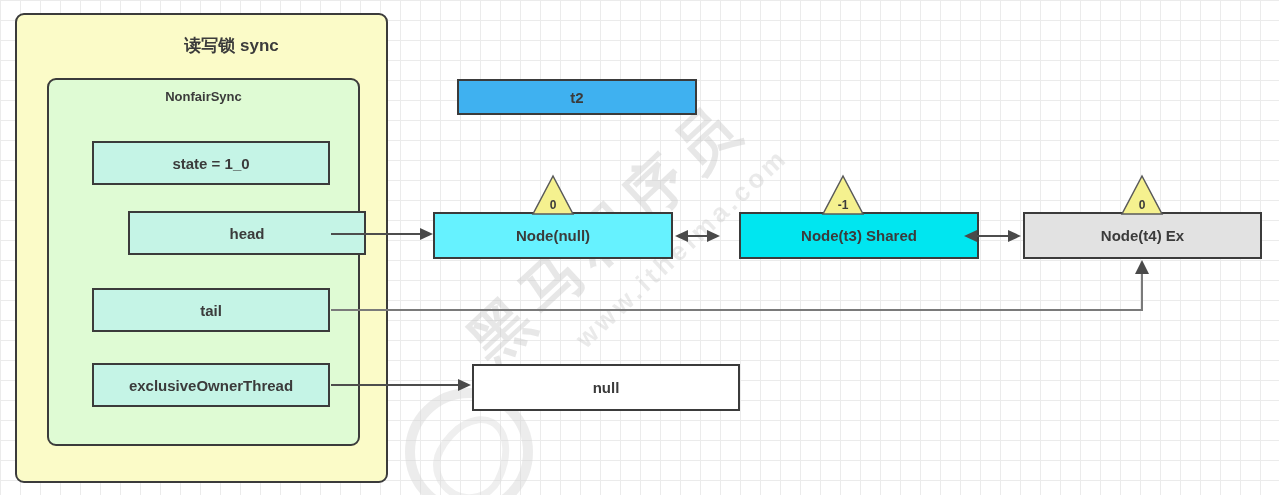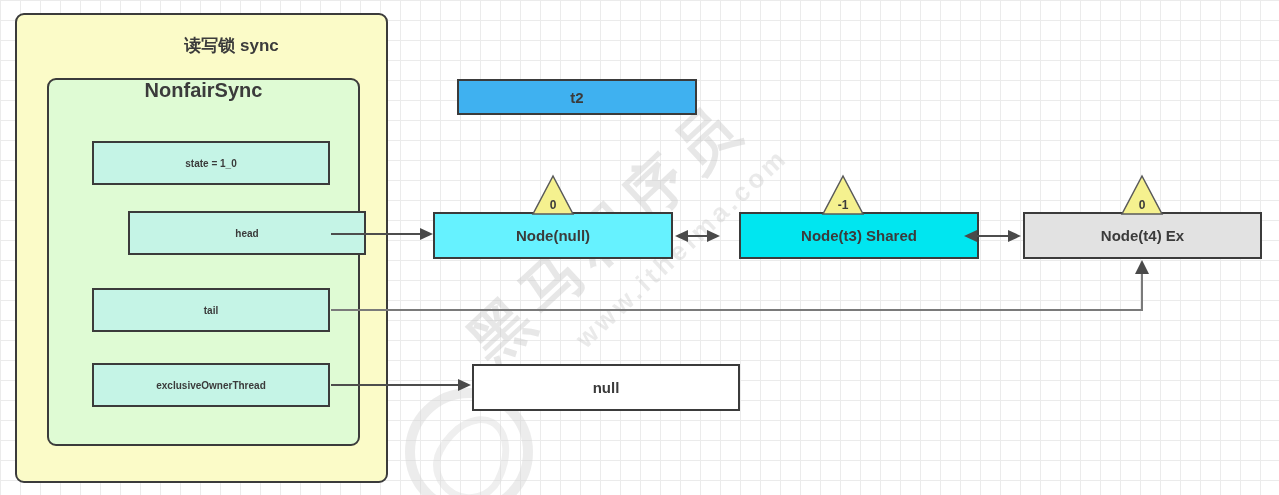--- a/index.html
+++ b/index.html
@@ -17,24 +17,24 @@
   }
   .box{position:absolute;box-sizing:border-box;border:2px solid #3b3b3b;}
   .rounded{border-radius:9px;}
   .ctr{display:flex;align-items:center;justify-content:center;text-align:center;}
   .bold{font-weight:bold;}
 
   
   .outer-box{left:15px;top:13px;width:373px;height:470px;background:#fbfbc8;}
   .outer-title{position:absolute;left:15px;top:32px;width:433px;height:26px;font-size:17px;}
   .inner-box{left:47px;top:78px;width:313px;height:368px;background:#dffbd4;}
-  .inner-title{position:absolute;left:47px;top:78px;width:313px;height:24px;font-size:20px;}
+  .inner-title{position:absolute;left:47px;top:84px;width:313px;height:24px;font-size:13px;}
 
   
-  .field{left:92px;width:238px;height:44px;background:#c5f4e6;border-width:2px;font-size:10px;}
+  .field{left:92px;width:238px;height:44px;background:#c5f4e6;border-width:2px;font-size:15px;}
   .f0{top:141px;} .f1{top:211px;margin-left:36px;} .f2{top:288px;} .f3{top:363px;}
 
   
   .t2-box{left:457px;top:79px;width:240px;height:36px;background:#3fb1f0;font-size:15px;}
 
   
   .node{top:212px;height:47px;font-size:15px;}
   .node0{left:433px;width:240px;background:#66f2ff;}
   .node1{left:722px;width:240px;background:#00e6f0;margin-left:17px;}
   .node2{left:1023px;width:239px;background:#e2e2e2;}

